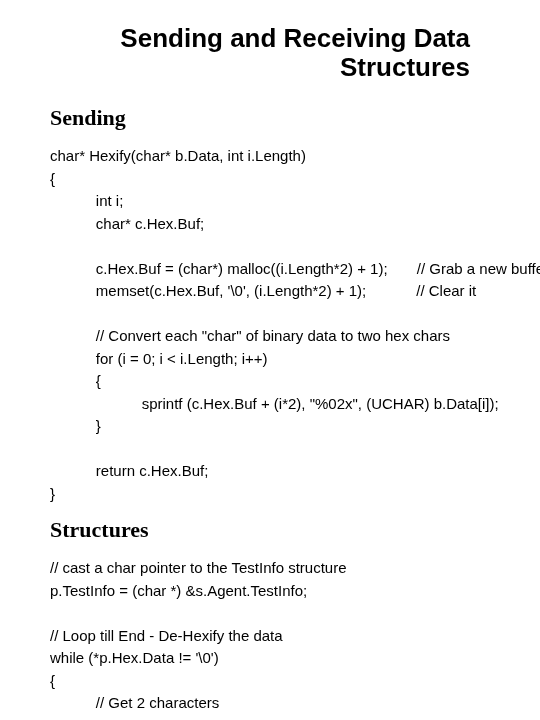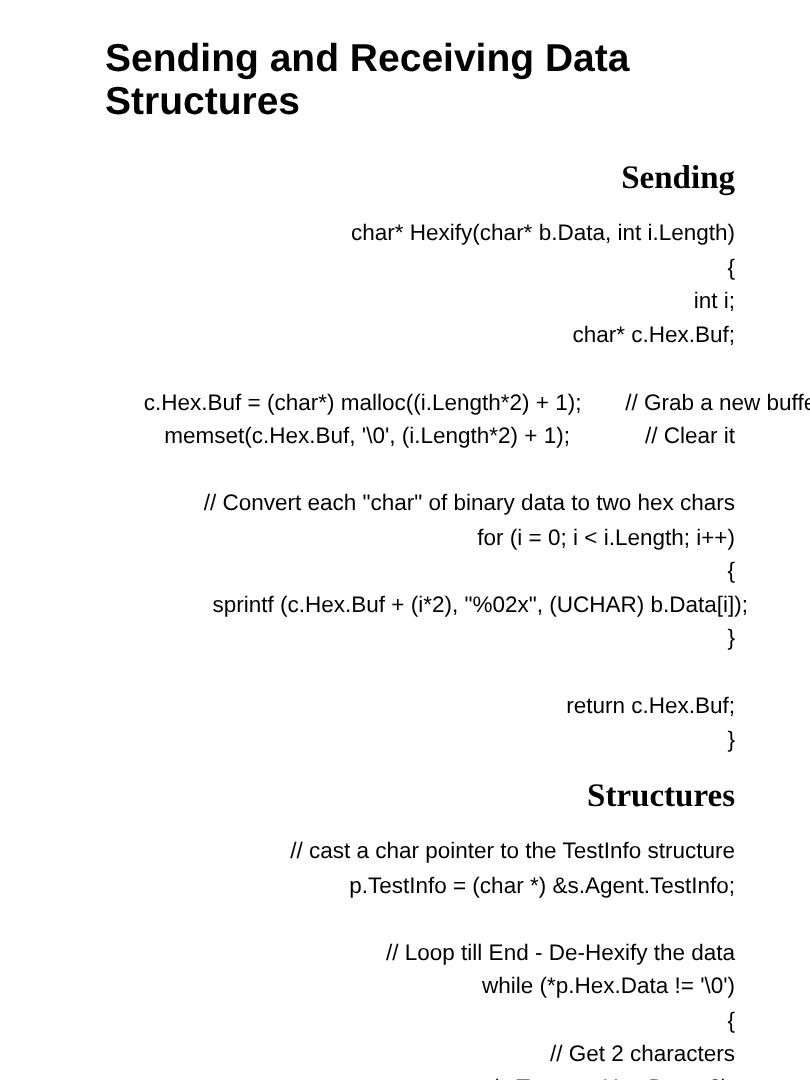--- a/index.html
+++ b/index.html
@@ -1,27 +1,27 @@
 <!DOCTYPE html>
 <html><head>
   <meta charset="utf-8">
   <style>
-    * { margin: 0; padding: 0; box-sizing: border-box; text-align: right; }
+    * { margin: 0; padding: 0; box-sizing: border-box; }
     body {
       width: 540px;
       height: 720px;
       background: white;
       font-family: Arial, Helvetica, sans-serif;
       padding: 24px 50px 10px 50px;
       color: #000;
     }
     .title {
       font-size: 26px;
       font-weight: bold;
-      text-align: left;
+      text-align: right;
       line-height: 1.1;
       margin-bottom: 24px;
       padding: 0 20px;
     }
     .section-header {
       font-size: 22px;
       font-weight: bold;
       font-family: "Times New Roman", Times, serif;
       margin-bottom: 14px;
       margin-top: 4px;

